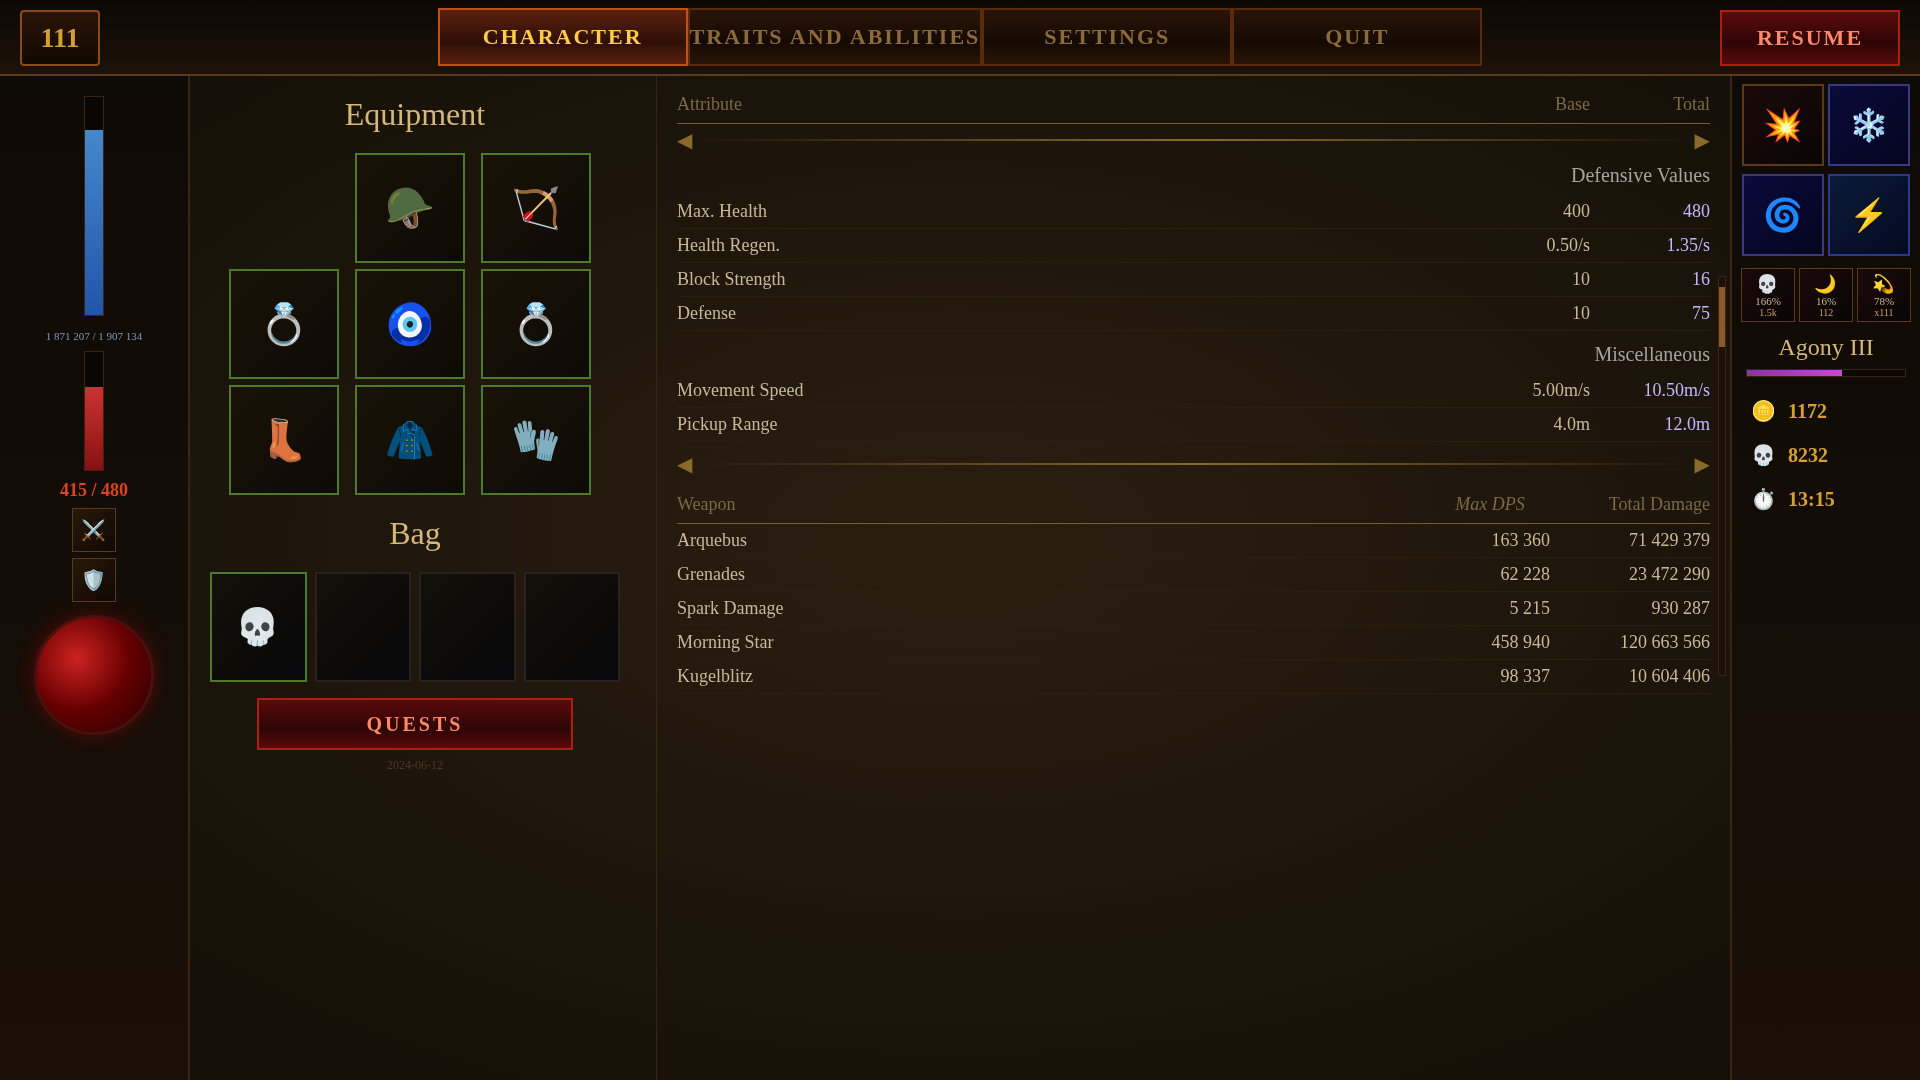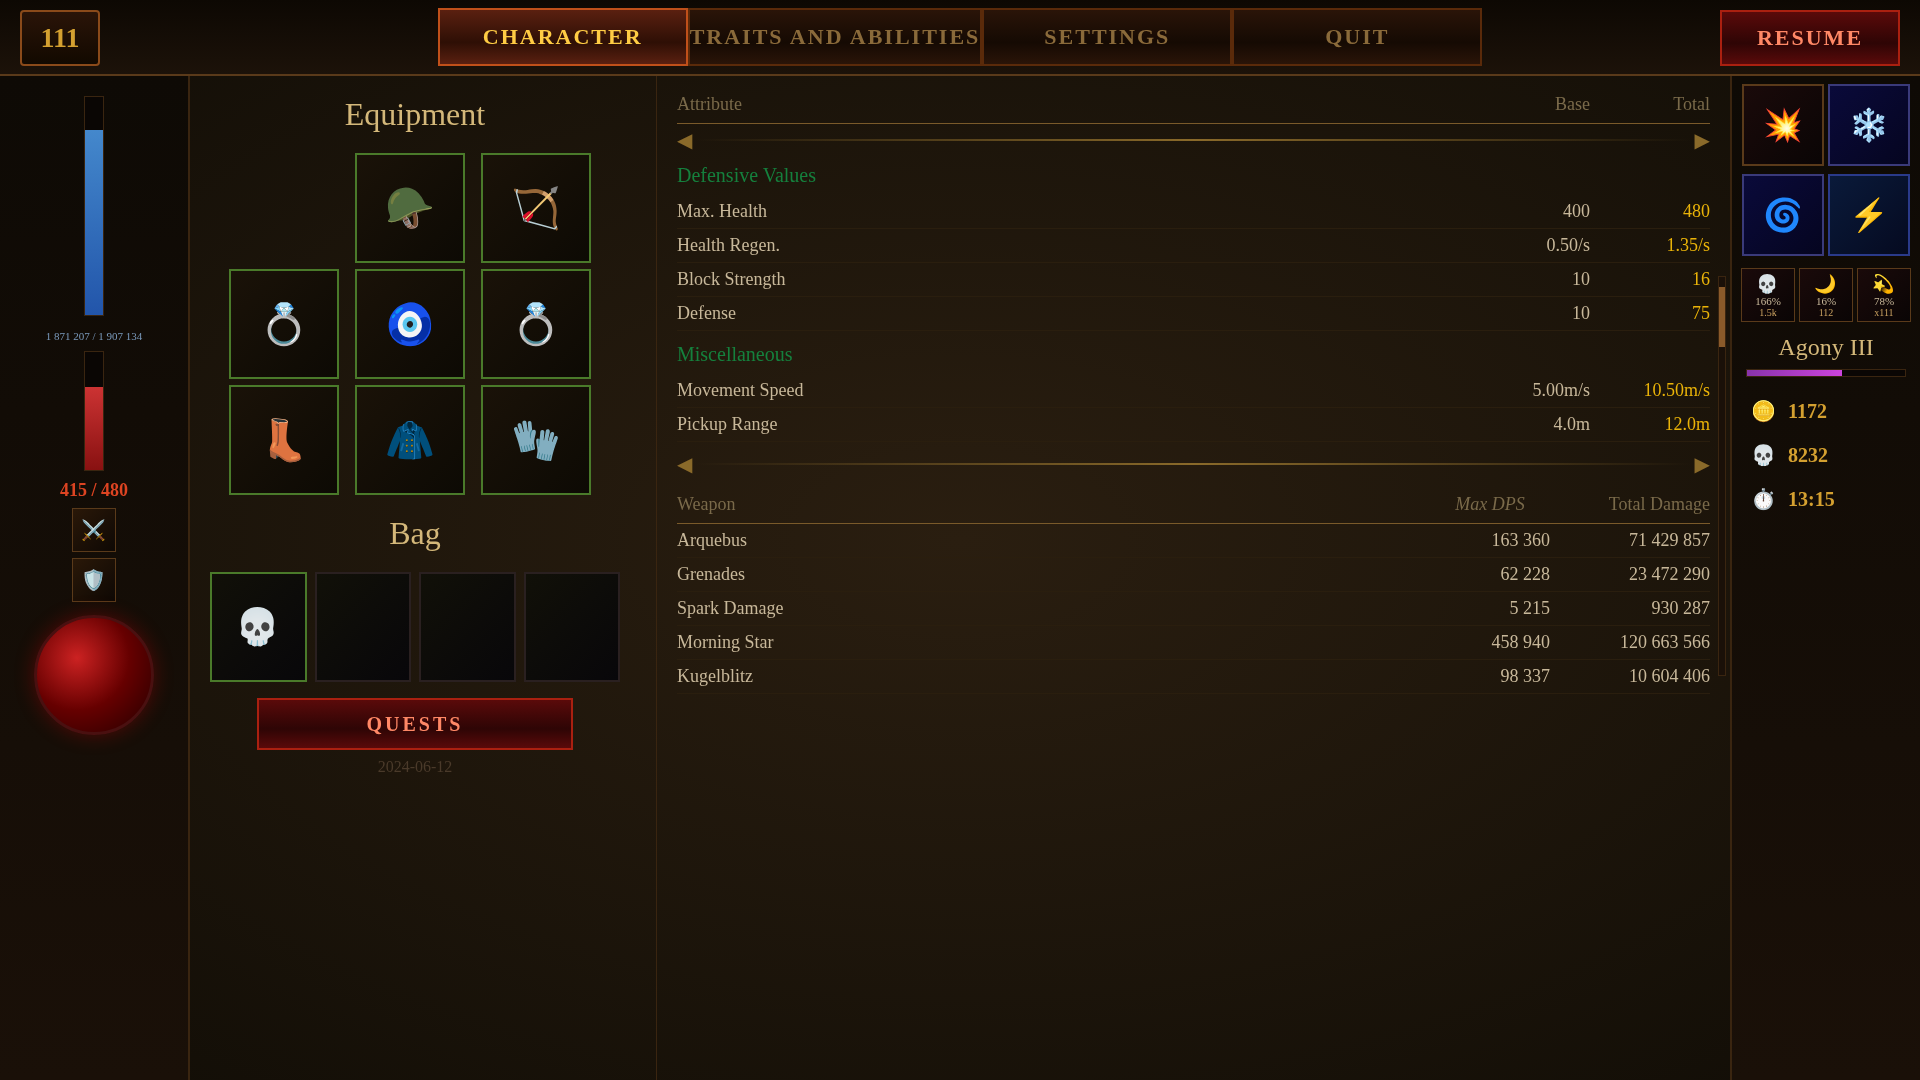--- a/index.html
+++ b/index.html
@@ -317,21 +317,21 @@
       font-weight: bold;
       letter-spacing: 3px;
       cursor: pointer;
       text-transform: uppercase;
       font-family: 'Georgia', serif;
       margin: 16px auto 0;
     }
 
     
     .date-text {
-      font-size: 16px;
+      font-size: 12px;
       color: #4a3a2a;
       text-align: center;
       margin-top: 8px;
     }
 
     
     .stats-panel {
       flex: 1;
       padding: 10px 20px;
       border-left: 1px solid #3a2510;
@@ -349,22 +349,22 @@
       font-size: 18px;
       color: #7a6a4a;
     }
 
     .stats-header span:not(:first-child) {
       text-align: right;
       font-family: Liberation Serif, serif;
     }
 
     .section-title {
-      text-align: left;
-      color: #15803d;
+      text-align: right;
+      color: #a3a3a3;
       font-size: 20px;
       margin: 12px 0 8px;
     }
 
     .stat-row {
       display: grid;
       grid-template-columns: 1fr 120px 120px;
       padding: 6px 0;
       border-bottom: 1px solid #2a1e0e;
     }
@@ -375,21 +375,21 @@
     }
 
     .stat-base {
       font-size: 18px;
       color: #c8b89a;
       text-align: right;
     }
 
     .stat-total {
       font-size: 18px;
-      color: #eab308;
+      color: #c4b5fd;
       text-align: right;
     }
 
     
     .weapon-header {
       display: grid;
       grid-template-columns: 1fr 120px 160px;
       padding: 8px 0;
       border-bottom: 1px solid #7a5a2a;
       margin-top: 10px;
@@ -696,21 +696,21 @@
     <div class="weapon-header">
       <span>Weapon</span>
       <span style="text-align:center;font-style:italic;">Max DPS</span>
       <span style="text-align:right;">Total Damage</span>
     </div>
 
     <div id="weapon-rows">
         <div class="weapon-row">
       <span class="weapon-name">Arquebus</span>
       <span class="weapon-dps">163 360</span>
-      <span class="weapon-dmg">71 429 857</span>
+      <span class="weapon-dmg">71 429 379</span>
     </div>
         <div class="weapon-row">
       <span class="weapon-name">Grenades</span>
       <span class="weapon-dps">62 228</span>
       <span class="weapon-dmg">23 472 290</span>
     </div>
         <div class="weapon-row">
       <span class="weapon-name">Spark Damage</span>
       <span class="weapon-dps">5 215</span>
       <span class="weapon-dmg">930 287</span>

